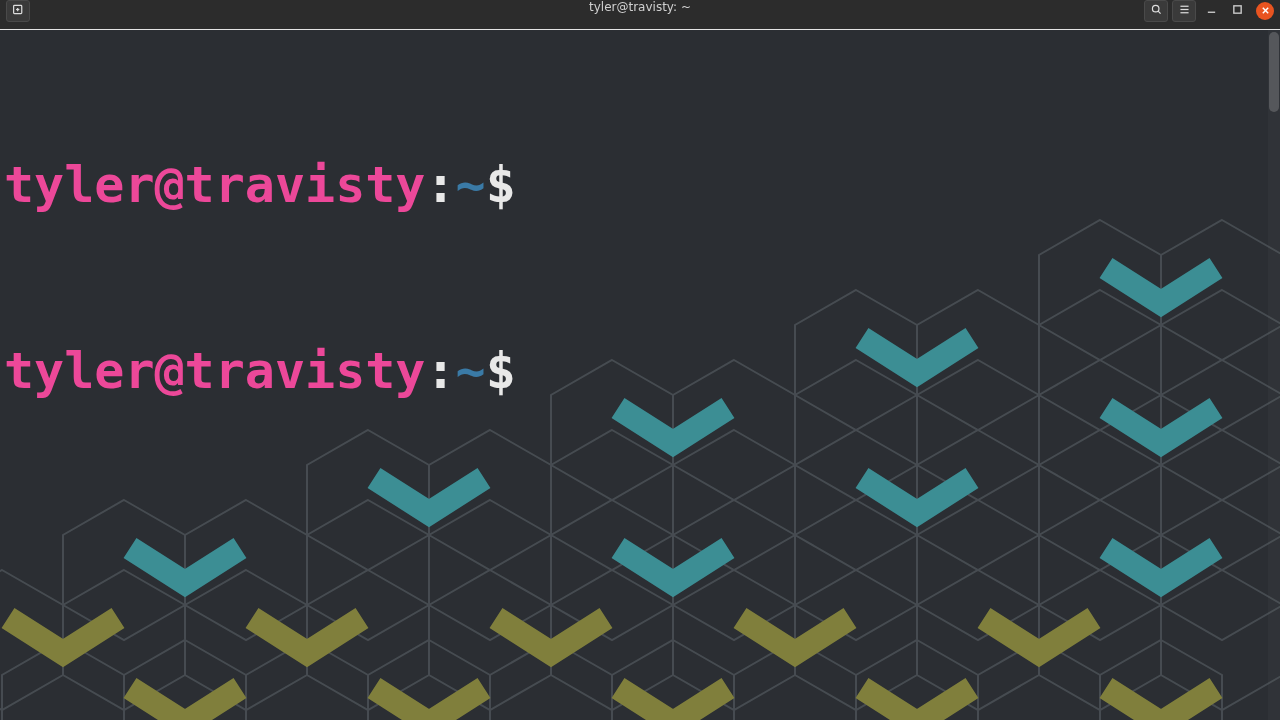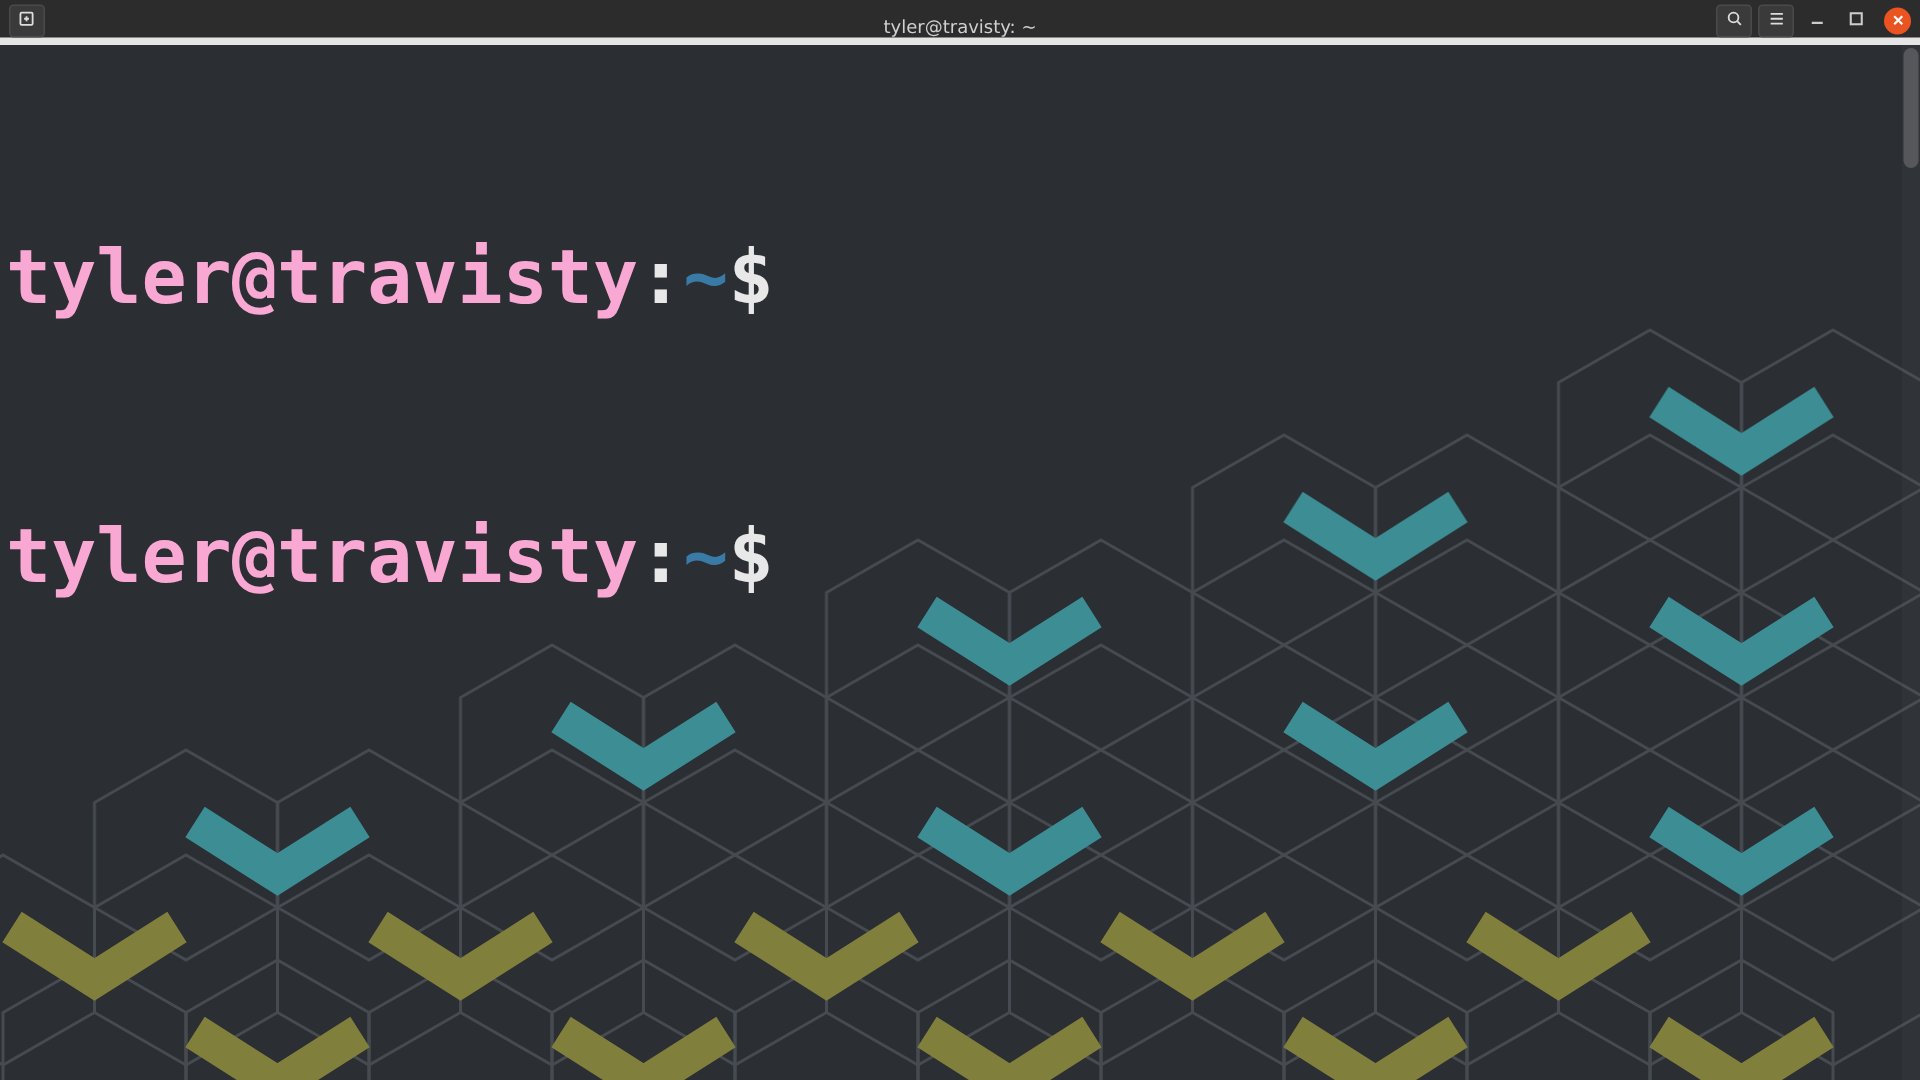--- a/index.html
+++ b/index.html
@@ -4,25 +4,25 @@
 <style>
   * { box-sizing: border-box; margin: 0; padding: 0; }
   html, body { width: 1280px; height: 720px; overflow: hidden; font-family: "DejaVu Sans", "Ubuntu", sans-serif; }
   body { background: #000; }
 
   
   .titlebar {
     height: 30px;
     background: #2c2c2c;
     display: flex;
-    align-items: flex-end;
+    align-items: flex-start;
     color: #d0d0d0;
     font-size: 12px;
     position: relative;
-    border-bottom: 5px solid #e5e5e5;
+    border-bottom: 1px solid #e5e5e5;
   }
   .titlebar .left { display: flex; align-items: center; padding-left: 6px; gap: 6px; }
   .titlebar .center {
     position: absolute; left: 0; right: 0; text-align: center; pointer-events: none;
   }
   .titlebar .right { margin-left: auto; display: flex; align-items: center; padding-right: 6px; gap: 4px; }
 
   .tb-btn {
     width: 24px; height: 22px;
     background: #3a3a3a;
@@ -75,21 +75,21 @@
   .term-text {
     position: relative;
     padding: 0 4px;
     font-family: "DejaVu Sans Mono", "Ubuntu Mono", "Courier New", monospace;
     font-size: 50px;
     line-height: 62px;
     font-weight: bold;
     white-space: pre;
     color: #e8e8e8;
   }
-  .seg-user  { color: #f9a8d4; }
+  .seg-user  { color: #ec4899; }
   .seg-colon { color: #e8e8e8; }
   .seg-path  { color: #3a7aa6; }
   .seg-dollar{ color: #e8e8e8; }
   .seg-cmd   { color: #e8e8e8; }
 
   .cursor {
     display: inline-block;
     width: 0.6em;
     height: 1em;
     background: #e8e8e8;

